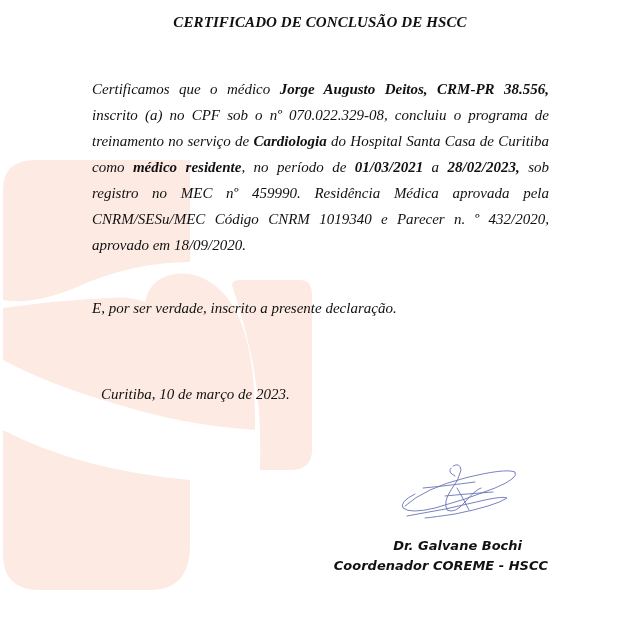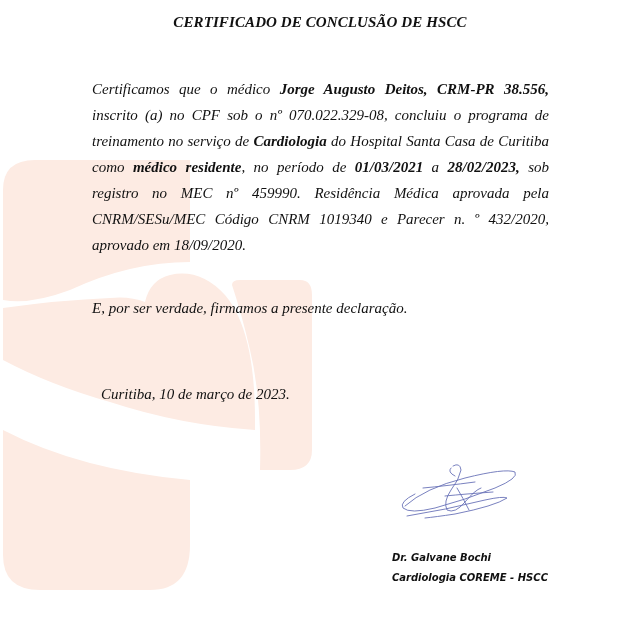--- a/index.html
+++ b/index.html
@@ -20,22 +20,22 @@
   }
   .body-para b { font-weight: bold; }
   .para2 {
     position: absolute; left: 92px; top: 295px; font-style: italic; font-size: 15px; line-height: 26px; z-index: 1;
   }
   .para3 {
     position: absolute; left: 92px; top: 381px; font-style: italic; font-size: 15px; line-height: 26px; z-index: 1; margin-left: 9px;
   }
   .signature { position: absolute; left: 385px; top: 458px; width: 140px; height: 65px; z-index: 1; }
   .signer {
-    position: absolute; right: 92px; top: 548px; 
-    font-family: "DejaVu Sans", sans-serif; font-style: italic; font-weight: bold; font-size: 10px; line-height: 20px;
+    position: absolute; right: 92px; top: 536px; text-align: right;
+    font-family: "DejaVu Sans", sans-serif; font-style: italic; font-weight: bold; font-size: 13px; line-height: 20px;
     z-index: 1;
   }
   .signer .name { padding-right: 26px; }
 </style>
 </head>
 <body>
 
 <svg class="watermark" viewBox="0 0 640 640" xmlns="http://www.w3.org/2000/svg">
   <g fill="#fdebe3">
 
@@ -46,32 +46,32 @@
     <path d="M232,285 Q232,280 240,280 L300,280 Q312,280 312,295 L312,450 Q312,470 290,470 L260,470 Q262,400 250,350 Q242,315 232,285 Z"></path>
 
     <path d="M3,430 Q80,470 190,480 L190,545 Q190,590 150,590 L40,590 Q3,590 3,555 Z"></path>
   </g>
 </svg>
 
 <div class="title">CERTIFICADO DE CONCLUSÃO DE HSCC</div>
 
 <div class="body-para"><span>Certificamos que o médico </span><b>Jorge Augusto Deitos, CRM-PR 38.556,</b><span> inscrito (a) no CPF sob o nº 070.022.329-08, concluiu o programa de treinamento no serviço de </span><b>Cardiologia</b><span> do Hospital Santa Casa de Curitiba como </span><b>médico residente</b><span>, no período de </span><b>01/03/2021</b><span> a </span><b>28/02/2023,</b><span> sob registro no MEC nº 459990. Residência Médica aprovada pela CNRM/SESu/MEC Código CNRM 1019340 e Parecer n. º 432/2020, aprovado em 18/09/2020.</span></div>
 
-<div class="para2">E, por ser verdade, firmamos a presente declaração.</div>
+<div class="para2">E, por ser verdade, inscrito a presente declaração.</div>
 
 <div class="para3">Curitiba, 10 de março de 2023.</div>
 
 <svg class="signature" viewBox="0 0 140 65" xmlns="http://www.w3.org/2000/svg">
   <g fill="none" stroke="#6a73b8" stroke-width="0.9" stroke-linecap="round">
     <path d="M20,48 Q40,30 80,20 Q120,10 130,14 Q134,20 110,30 Q80,42 50,50 Q25,56 18,50 Q14,44 30,36"></path>
     <path d="M68,8 Q75,4 76,12 Q74,22 66,32 Q58,44 62,52 Q70,56 80,44 Q90,32 96,30"></path>
     <path d="M70,18 Q62,14 66,10"></path>
     <path d="M38,30 Q60,28 90,24"></path>
     <path d="M22,58 Q60,52 100,42 Q118,38 122,40 Q110,48 70,56 Q50,59 40,60"></path>
     <path d="M60,38 Q80,36 108,34"></path>
     <path d="M72,30 Q78,40 84,52"></path>
   </g>
 </svg>
 
 <div class="signer">
   <div class="name">Dr. Galvane Bochi</div>
-  <div>Cardiologia COREME - HSCC</div>
+  <div>Coordenador COREME - HSCC</div>
 </div>
 
 </body></html>

